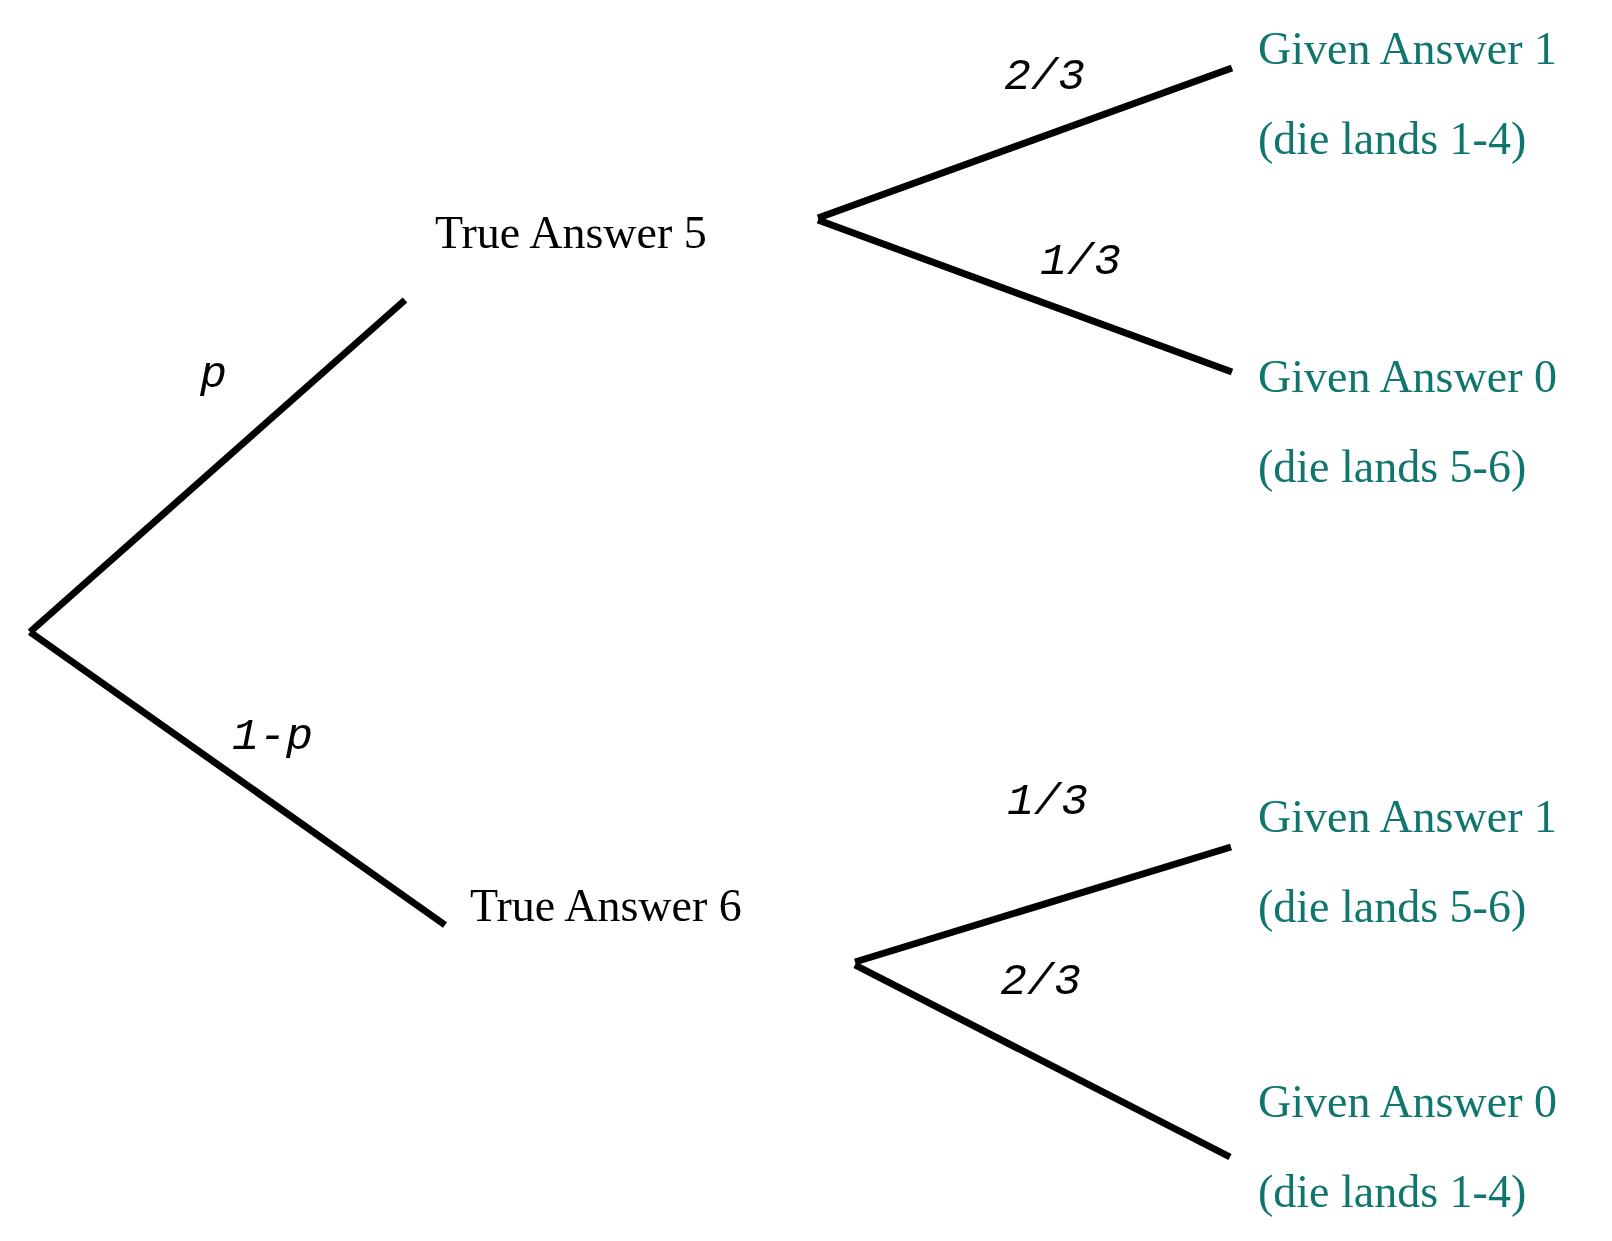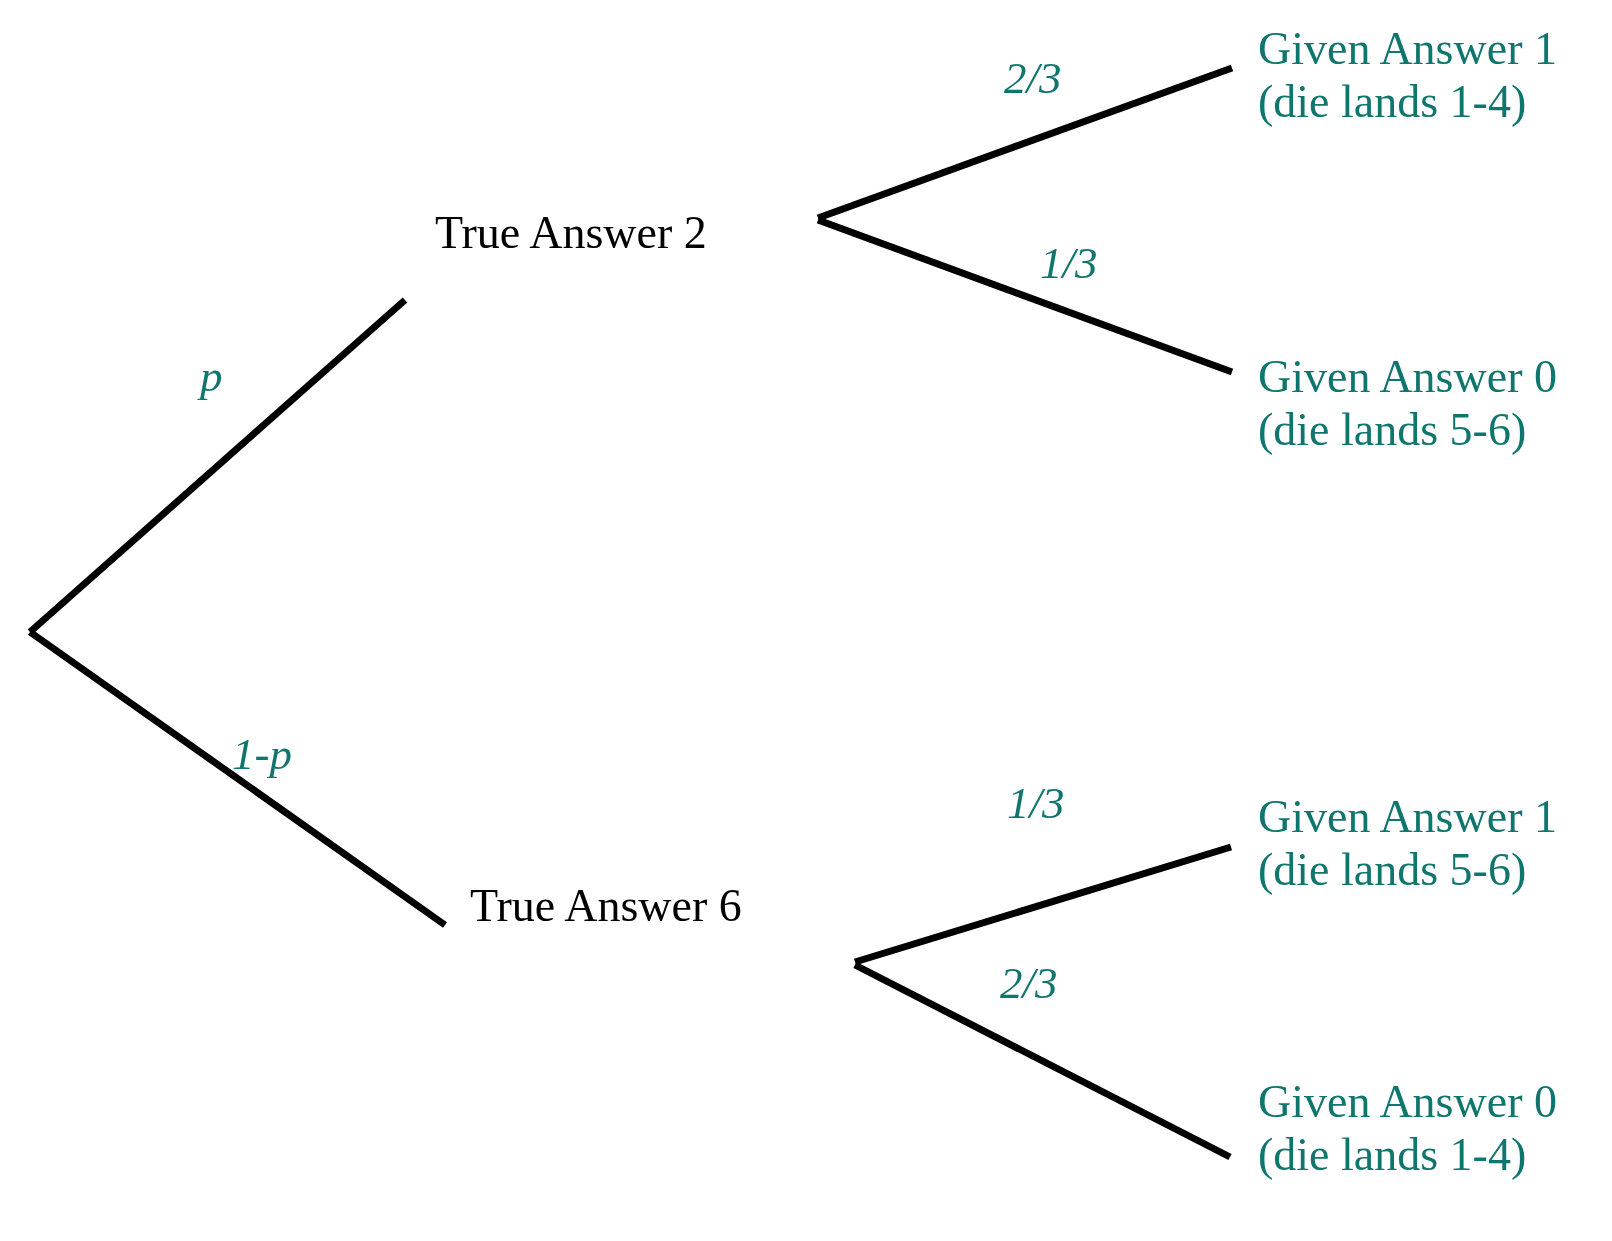--- a/index.html
+++ b/index.html
@@ -35,46 +35,47 @@
     position: absolute;
     color: #0f766e;
     font-family: "Liberation Serif", "DejaVu Serif", serif;
     font-size: 46px;
     line-height: 1.16;
     white-space: nowrap;
     font-weight: 400;
   }
   .leaf-label .line2 {
     display: block;
+    margin-top: 37px;
   }
   .prob-label {
     position: absolute;
-    color: #0f766e;
-    font-family: Liberation Serif, serif;
+    color: #000000;
+    font-family: Liberation Mono, monospace;
     font-style: italic;
     font-size: 45px;
     white-space: nowrap;
     font-weight: 400;
   }
 </style>
 </head>
 <body>
 
 <div id="diagram-root">
 
   <svg class="tree-lines" viewBox="0 0 1612 1241">
     <line x1="30" y1="632" x2="405" y2="300" stroke="#000000" stroke-width="7" stroke-linecap="butt"></line>
     <line x1="30" y1="632" x2="445" y2="925" stroke="#000000" stroke-width="7" stroke-linecap="butt"></line>
     <line x1="818" y1="218" x2="1232" y2="68" stroke="#000000" stroke-width="7" stroke-linecap="butt"></line>
     <line x1="818" y1="220" x2="1232" y2="372" stroke="#000000" stroke-width="7" stroke-linecap="butt"></line>
     <line x1="855" y1="962" x2="1231" y2="847" stroke="#000000" stroke-width="7" stroke-linecap="butt"></line>
     <line x1="855" y1="965" x2="1230" y2="1157" stroke="#000000" stroke-width="7" stroke-linecap="butt"></line>
   </svg>
 
-  <div class="node-label" style="left:435px; top:206px;">True Answer 2</div>
+  <div class="node-label" style="left:435px; top:206px;">True Answer 5</div>
 
   <div class="node-label" style="left:470px; top:879px;">True Answer 6</div>
 
   <div class="leaf-label" style="left:1258px; top:22px;">
     <span class="line1">Given Answer 1</span>
     <span class="line2">(die lands 1-4)</span>
   </div>
 
   <div class="leaf-label" style="left:1258px; top:350px;">
     <span class="line1">Given Answer 0</span>
@@ -86,21 +87,21 @@
     <span class="line2">(die lands 5-6)</span>
   </div>
 
   <div class="leaf-label" style="left:1258px; top:1075px;">
     <span class="line1">Given Answer 0</span>
     <span class="line2">(die lands 1-4)</span>
   </div>
 
   <div class="prob-label" style="left:200px; top:350px;">p</div>
 
-  <div class="prob-label" style="left:232px; top:728px;">1-p</div>
+  <div class="prob-label" style="left:232px; top:712px;">1-p</div>
 
   <div class="prob-label" style="left:1004px; top:52px;">2/3</div>
 
   <div class="prob-label" style="left:1040px; top:237px;">1/3</div>
 
   <div class="prob-label" style="left:1007px; top:777px;">1/3</div>
 
   <div class="prob-label" style="left:1000px; top:957px;">2/3</div>
 
 </div>

